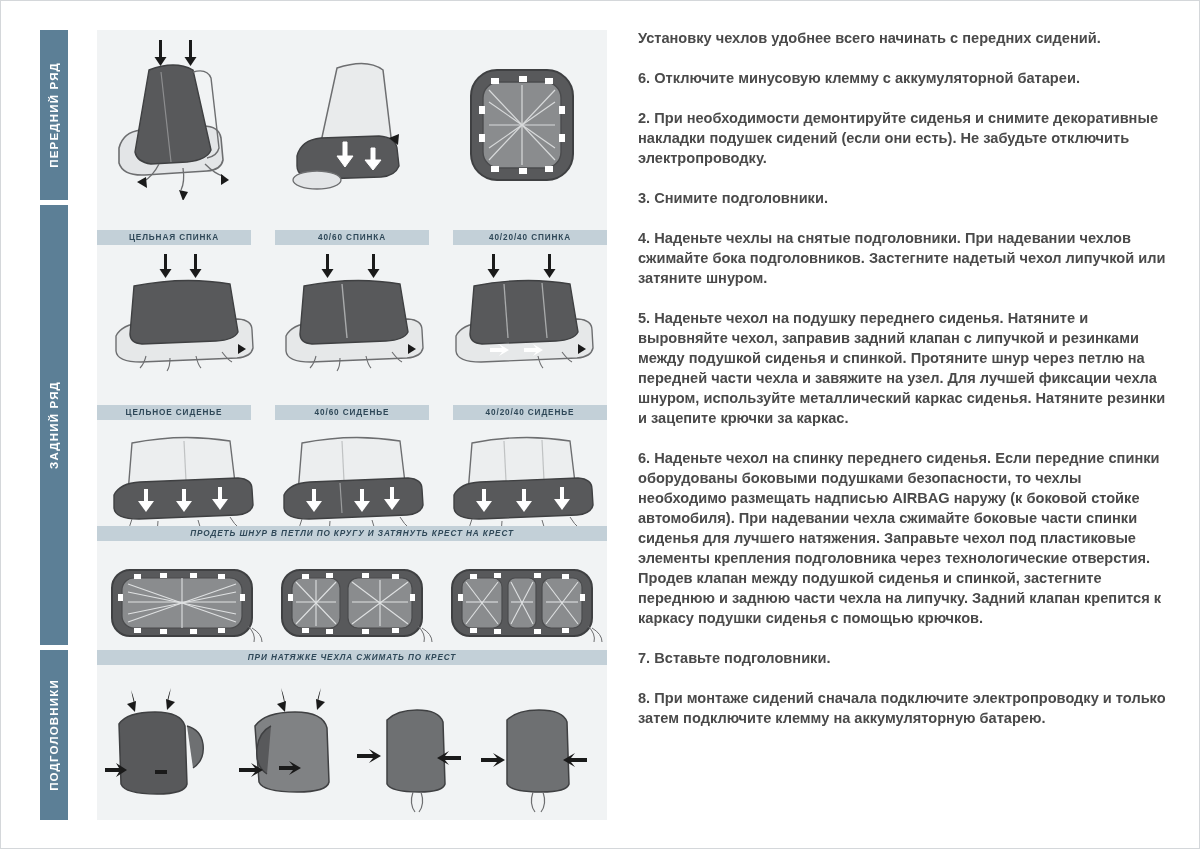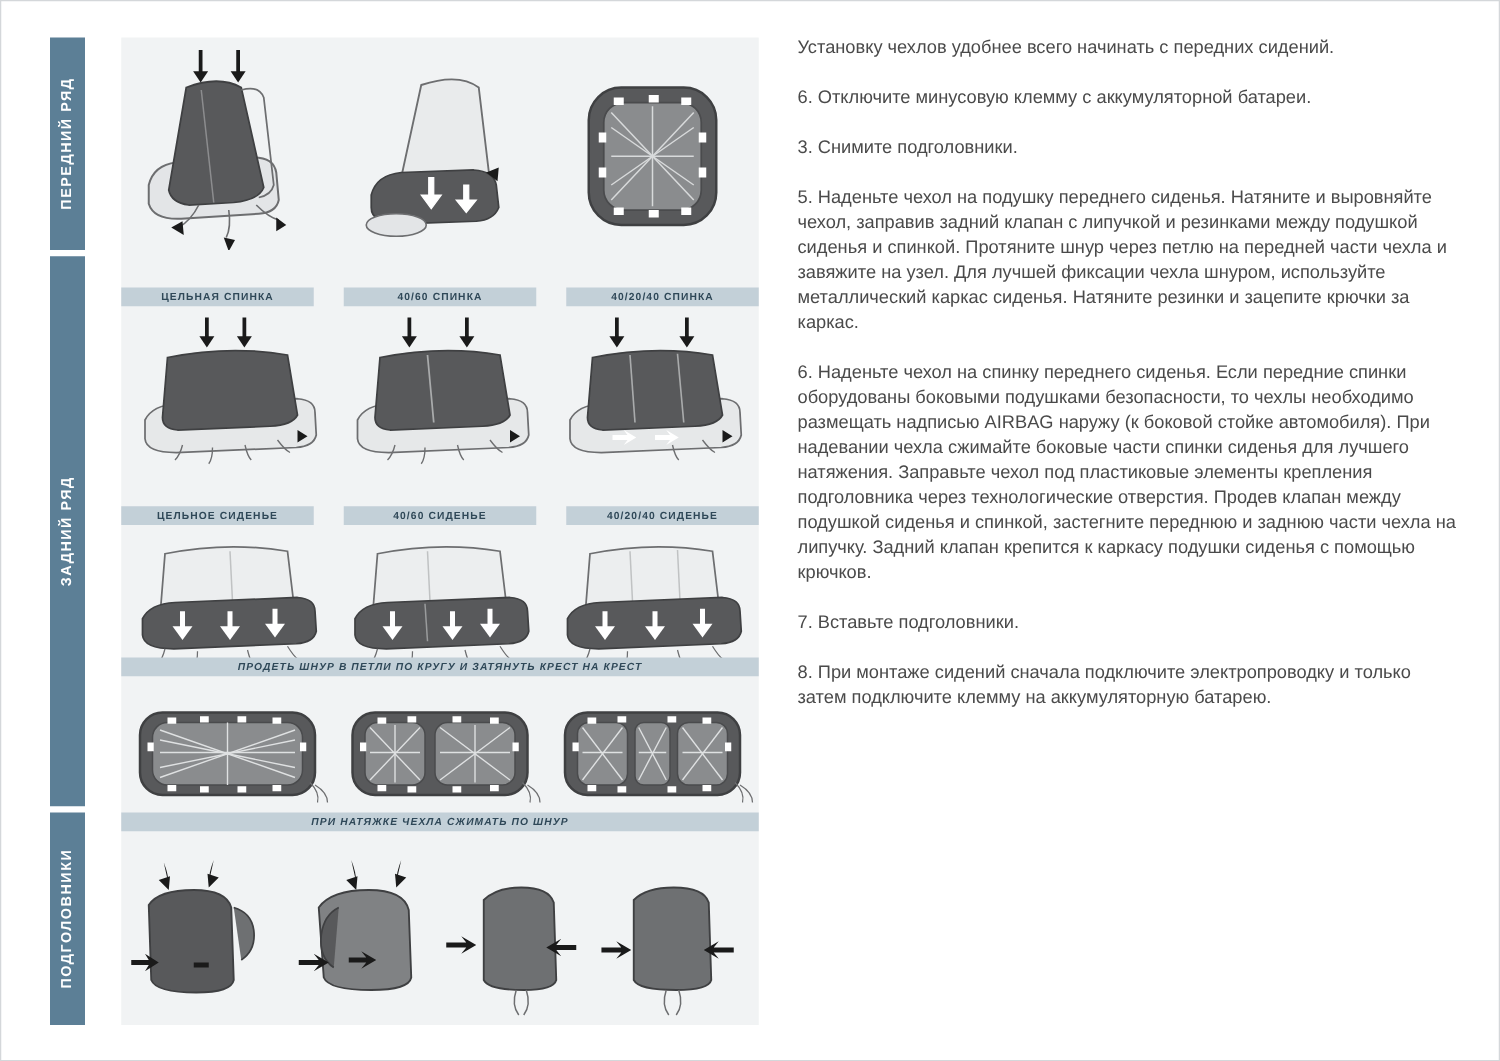--- a/index.html
+++ b/index.html
@@ -69,20 +69,21 @@
   }
   .cap3 { display:flex; gap:24px; }
   .cap3 > div { flex:1; }
   .capfull { width:100%;font-style:italic; }
 
   
   .textcol {
     width:570px; height:841px;
     padding:28px 30px 32px 8px;
     position:relative;
+    font-weight:bold;
   }
   .textcol p {
     margin:0 0 20px 0;
     font-size:14.6px;
     line-height:20px;
     color:#4a4a4a;
   }
   svg { display:block; }
 </style>
 </head>
@@ -452,21 +453,21 @@
               <g stroke="#6d6e70" stroke-width="1" fill="none">
                 <path d="M150 76 q8 8 6 16"></path>
                   <path d="M154 78 q10 6 10 14"></path>
               </g>
             </svg>
           </div>
         </div>
       </div>
 
       <div class="row" style="top:620px;">
-        <div class="caption-bar capfull">ПРИ НАТЯЖКЕ ЧЕХЛА СЖИМАТЬ ПО ШНУР</div>
+        <div class="caption-bar capfull">ПРИ НАТЯЖКЕ ЧЕХЛА СЖИМАТЬ ПО КРЕСТ</div>
       </div>
 
       <div class="row" style="top:646px; height:144px;">
         <div class="cellrow" style="height:144px;">
           <div class="cell">
             <svg width="128" height="144" viewBox="0 0 128 144">
               <g fill="#1a1a1a">
                 <path d="M34 14 q4 10 4 18"></path>
                   <path d="M30 28 l9 -3 -1 11z"></path>
                 <path d="M74 12 q-4 10 -4 18"></path>
@@ -520,20 +521,22 @@
           </div>
         </div>
       </div>
 
     </div>
   </div>
 
   <div class="textcol">
     <p>Установку чехлов удобнее всего начинать с передних сидений.</p>
     <p>6. Отключите минусовую клемму с аккумуляторной батареи.</p>
+    <p>2. При необходимости демонтируйте сиденья и снимите декоративные накладки подушек сидений (если они есть). Не забудьте отключить электропроводку.</p>
     <p>3. Снимите подголовники.</p>
+    <p>4. Наденьте чехлы на снятые подголовники. При надевании чехлов сжимайте бока подголовников. Застегните надетый чехол липучкой или затяните шнуром.</p>
     <p>5. Наденьте чехол на подушку переднего сиденья. Натяните и выровняйте чехол, заправив задний клапан с липучкой и резинками между подушкой сиденья и спинкой. Протяните шнур через петлю на передней части чехла и завяжите на узел. Для лучшей фиксации чехла шнуром, используйте металлический каркас сиденья. Натяните резинки и зацепите крючки за каркас.</p>
     <p>6. Наденьте чехол на спинку переднего сиденья. Если передние спинки оборудованы боковыми подушками безопасности, то чехлы необходимо размещать надписью AIRBAG наружу (к боковой стойке автомобиля). При надевании чехла сжимайте боковые части спинки сиденья для лучшего натяжения. Заправьте чехол под пластиковые элементы крепления подголовника через технологические отверстия. Продев клапан между подушкой сиденья и спинкой, застегните переднюю и заднюю части чехла на липучку. Задний клапан крепится к каркасу подушки сиденья с помощью крючков.</p>
     <p>7. Вставьте подголовники.</p>
     <p>8. При монтаже сидений сначала подключите электропроводку и только затем подключите клемму на аккумуляторную батарею.</p>
   </div>
 
 </div>
 
 </body></html>

